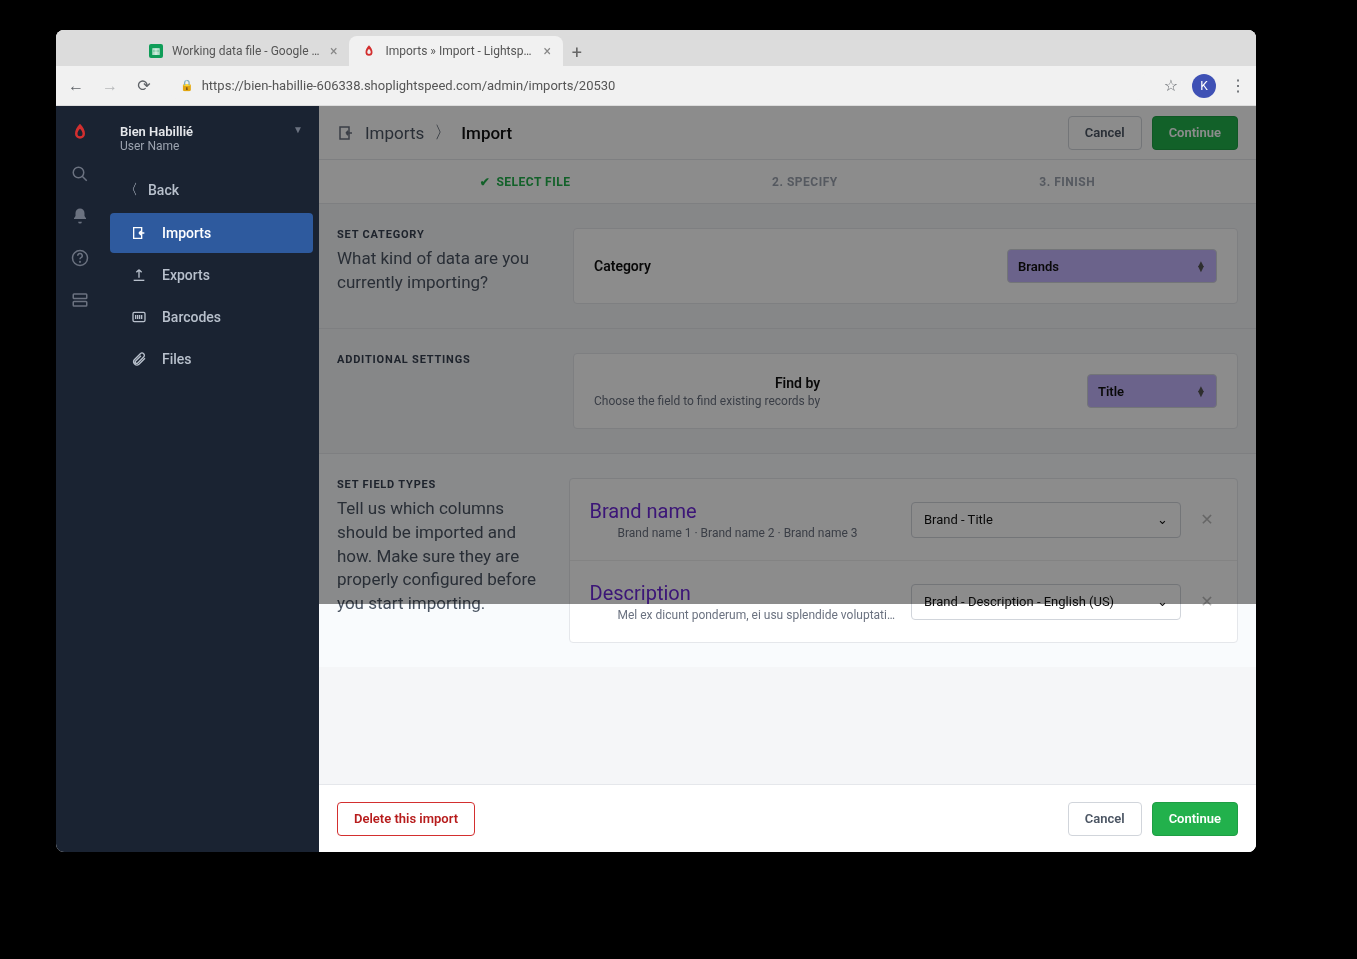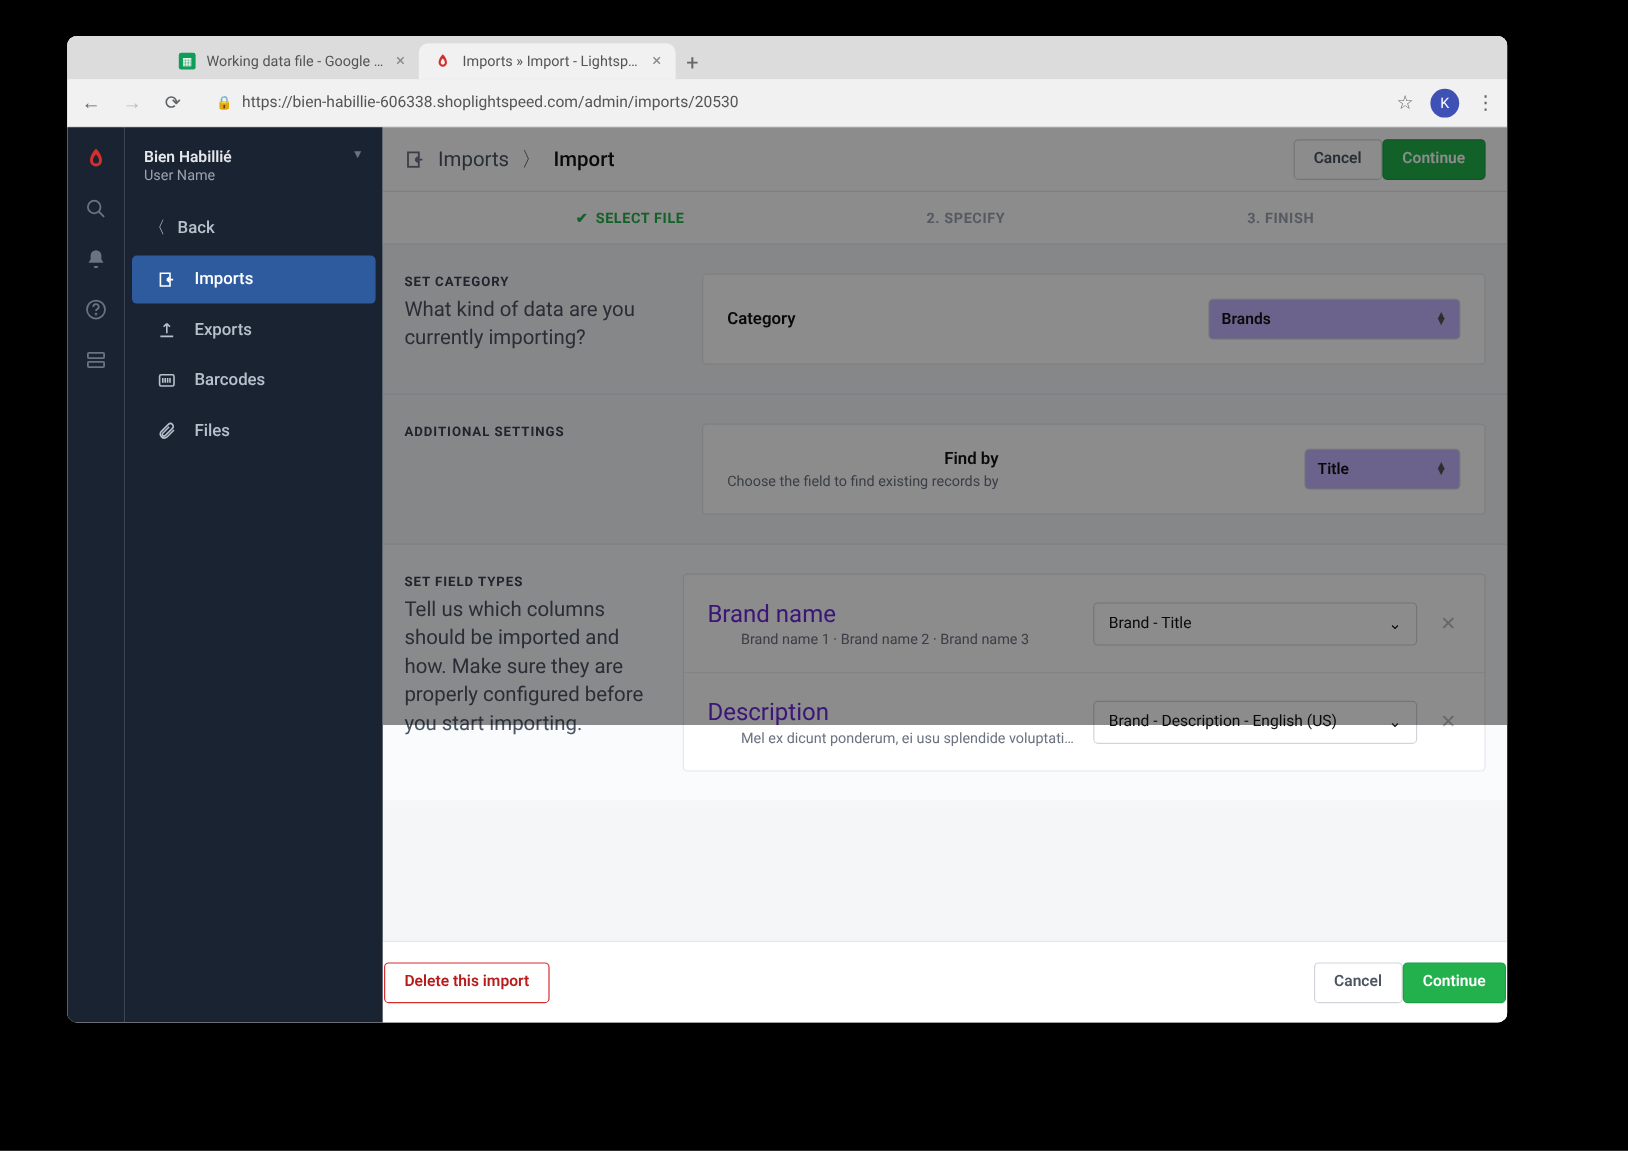--- a/index.html
+++ b/index.html
@@ -33,47 +33,47 @@
 .store-caret { color: #6b7280; font-size: 10px; }
 .back-link { display: flex; align-items: center; gap: 10px; padding: 12px 20px; color: #b8c0cc; font-size: 14px; font-weight: 500; }
 .side-item { display: flex; align-items: center; gap: 14px; padding: 12px 20px; color: #b8c0cc; font-size: 14px; font-weight: 500; border-radius: 4px; margin: 2px 6px; }
 .side-item.active { background: #2e5a9e; color: #fff; }
 .side-icon { width: 18px; display: inline-flex; justify-content: center; }
 .main { flex: 1; background: #f5f6f8; display: flex; flex-direction: column; position: relative; overflow: hidden; }
 .topbar { height: 54px; background: #fff; border-bottom: 1px solid #e5e7eb; display: flex; align-items: center; justify-content: space-between; padding: 0 18px; }
 .breadcrumb { display: flex; align-items: center; gap: 10px; font-size: 17px; color: #4b5563; }
 .breadcrumb .current { color: #111; font-weight: 500; }
 .bc-icon { color: #6b7280; }
-.top-buttons { display: flex; }
+.top-buttons { display: flex; gap: 10px; }
 .btn { height: 34px; padding: 0 16px; border-radius: 4px; font-size: 13px; font-weight: 600; border: 1px solid #d1d5db; background: #fff; color: #4b5563; display: flex; align-items: center; cursor: pointer; }
 .btn.primary { background: #22b14c; border-color: #1e9e44; color: #fff; }
 .btn.danger { background: #fff; border-color: #d32f2f; color: #b71c1c; }
 .steps { height: 44px; background: #fff; border-bottom: 1px solid #e5e7eb; display: flex; align-items: center; justify-content: space-around; padding: 0 60px; }
 .step { font-size: 12px; font-weight: 700; letter-spacing: 0.5px; color: #9ca3af; display: flex; align-items: center; gap: 6px; }
 .step.done { color: #22b14c; }
 .content { flex: 1; overflow: auto; }
-.section { display: flex; padding: 24px 18px; border-bottom: 1px solid #e5e7eb; gap: 28px; }
+.section { display: flex; padding: 24px 18px; border-bottom: 1px solid #e5e7eb; gap: 16px; }
 .section .hint { width: 220px; }
 .section .hint h4 { font-size: 11px; font-weight: 700; letter-spacing: 0.8px; color: #374151; margin-bottom: 6px; }
 .section .hint p { font-size: 17px; color: #4b5563; line-height: 1.4; }
 .section .panel { flex: 1; background: #fff; border: 1px solid #e5e7eb; border-radius: 4px; padding: 20px; }
 .panel-row { display: flex; align-items: center; justify-content: space-between; }
 .panel-label { font-size: 14px; font-weight: 600; color: #111; text-align: right; }
 .panel-sublabel { font-size: 12px; color: #6b7280; margin-top: 3px; }
 .select-box { height: 34px; min-width: 210px; border: 1px solid #d1d5db; border-radius: 4px; background: #c4b5fd; display: flex; align-items: center; justify-content: space-between; padding: 0 10px; font-size: 13px; font-weight: 600; color: #111; }
 .select-caret { font-size: 10px; color: #555; display: flex; flex-direction: column; line-height: 5px; }
 .field-row { display: flex; align-items: center; padding: 20px; border-bottom: 1px solid #eee; gap: 16px; }
 .field-row:last-child { border-bottom: none; }
 .field-info { flex: 1; min-width: 0; }
 .field-name { font-size: 20px; font-weight: 400; color: #6d28d9; }
 .field-sample { font-size: 12px; color: #6b7280; margin-top: 3px; white-space: nowrap; overflow: hidden; text-overflow: ellipsis; margin-left: 28px; }
 .field-select { width: 270px; height: 36px; border: 1px solid #d1d5db; border-radius: 4px; display: flex; align-items: center; justify-content: space-between; padding: 0 12px; font-size: 13px; color: #111; }
 .field-remove { color: #bbb; font-size: 16px; width: 20px; text-align: center; cursor: pointer; }
 .panel.no-pad { padding: 0; }
-.footer { height: 68px; background: #fff; border-top: 1px solid #e5e7eb; display: flex; align-items: center; justify-content: space-between; padding: 0 1px; }
+.footer { height: 68px; background: #fff; border-top: 1px solid #e5e7eb; display: flex; align-items: center; justify-content: space-between; padding: 0 18px; }
 .highlight-gap { position: absolute; left: 0; right: 0; top: 498px; height: 268px; background: transparent; box-shadow: 0 0 0 9999px rgba(0,0,0,0.45); }
 .sheets-favicon { background: #0f9d58; color: #fff; font-size: 9px; border-radius: 2px; width: 14px; height: 14px; display: flex; align-items: center; justify-content: center; }
 .ls-favicon { color: #d32f2f; font-size: 14px; }
 svg { display: block; }
 </style>
 </head>
 <body>
 
 <div class="window">
   <div class="titlebar">

